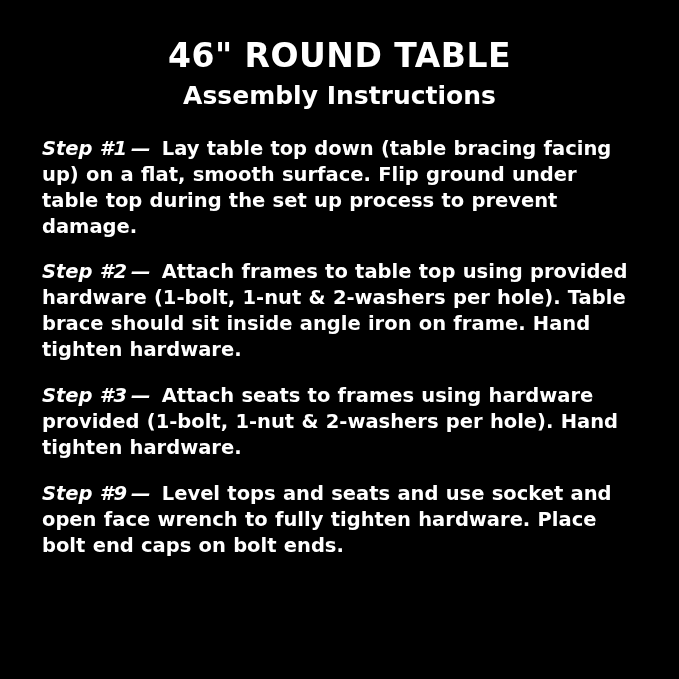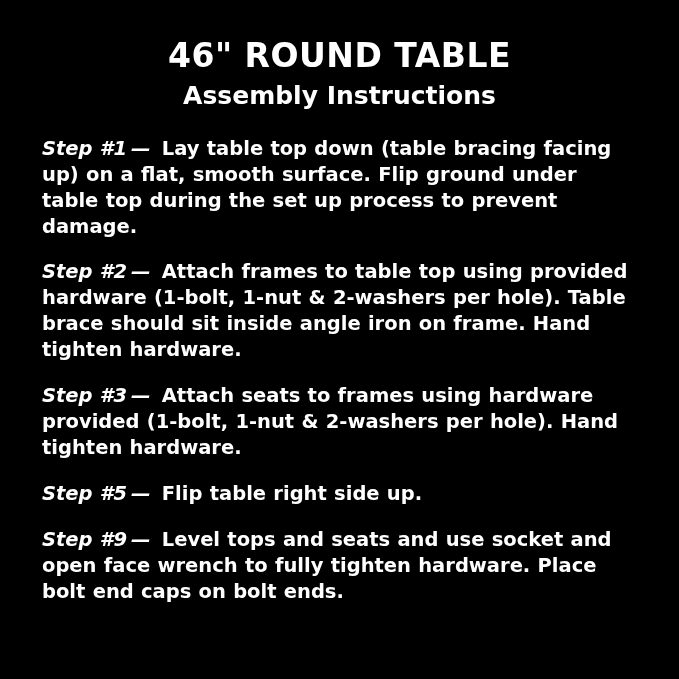--- a/index.html
+++ b/index.html
@@ -84,26 +84,20 @@
     </p>
 
     <p class="step">
       <span class="label">
         <span>Step #3</span><span class="dash">—</span>
       </span>
       <span>Attach seats to frames using hardware provided (1-bolt, 1-nut &amp; 2-washers per hole). Hand tighten hardware.</span>
     </p>
 
 
-    <p class="step">
-      <span class="label">
-        <span>Step #5</span><span class="dash">—</span>
-      </span>
-      <span>Flip table right side up.</span>
-    </p>
 
     <p class="step">
       <span class="label">
         <span>Step #9</span><span class="dash">—</span>
       </span>
       <span>Level tops and seats and use socket and open face wrench to fully tighten hardware. Place bolt end caps on bolt ends.</span>
     </p>
 
   </div>
 </div>

